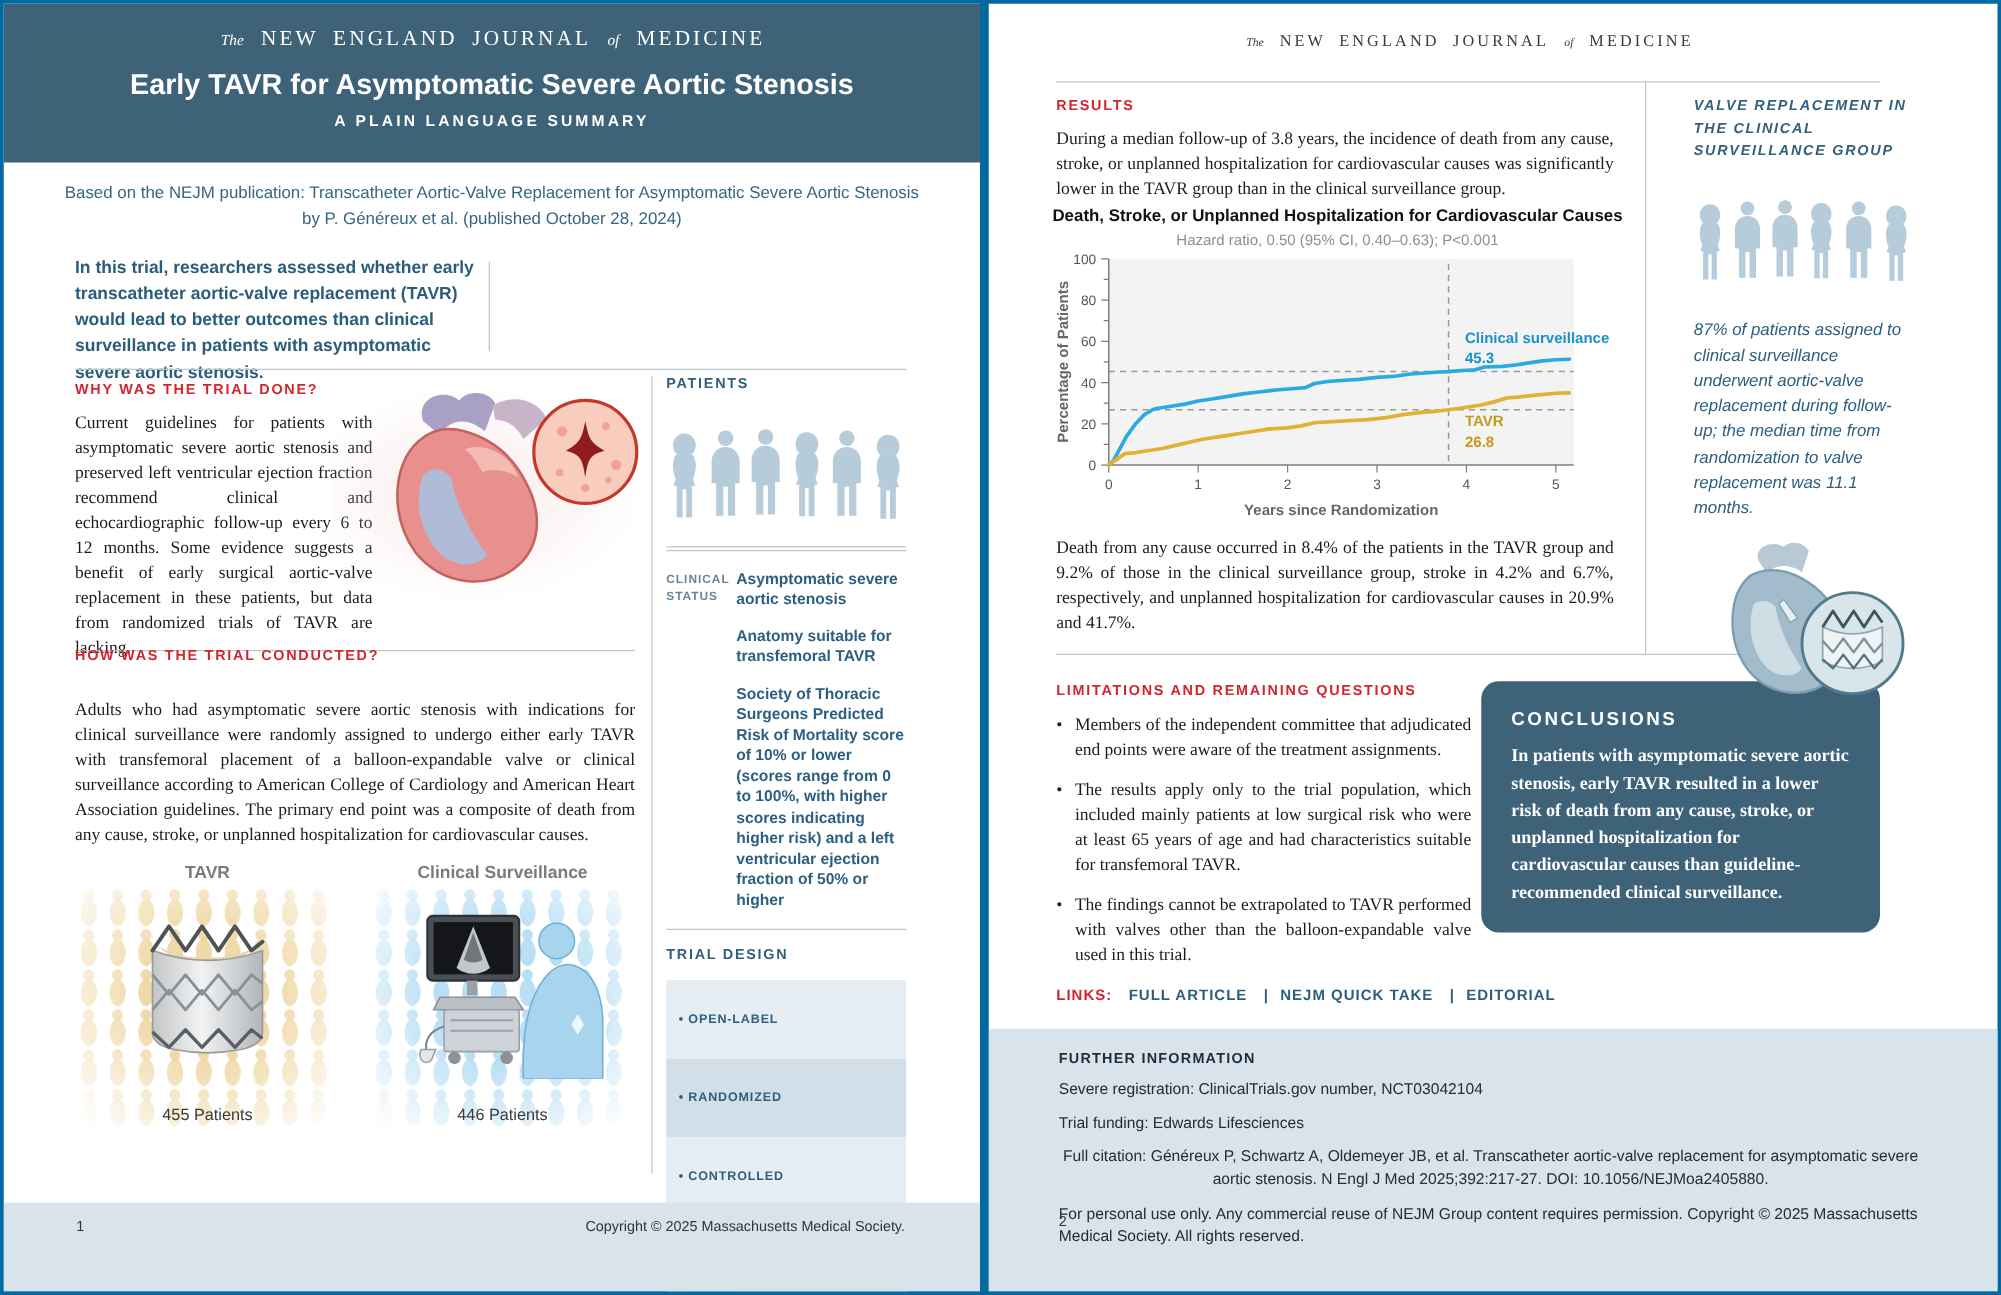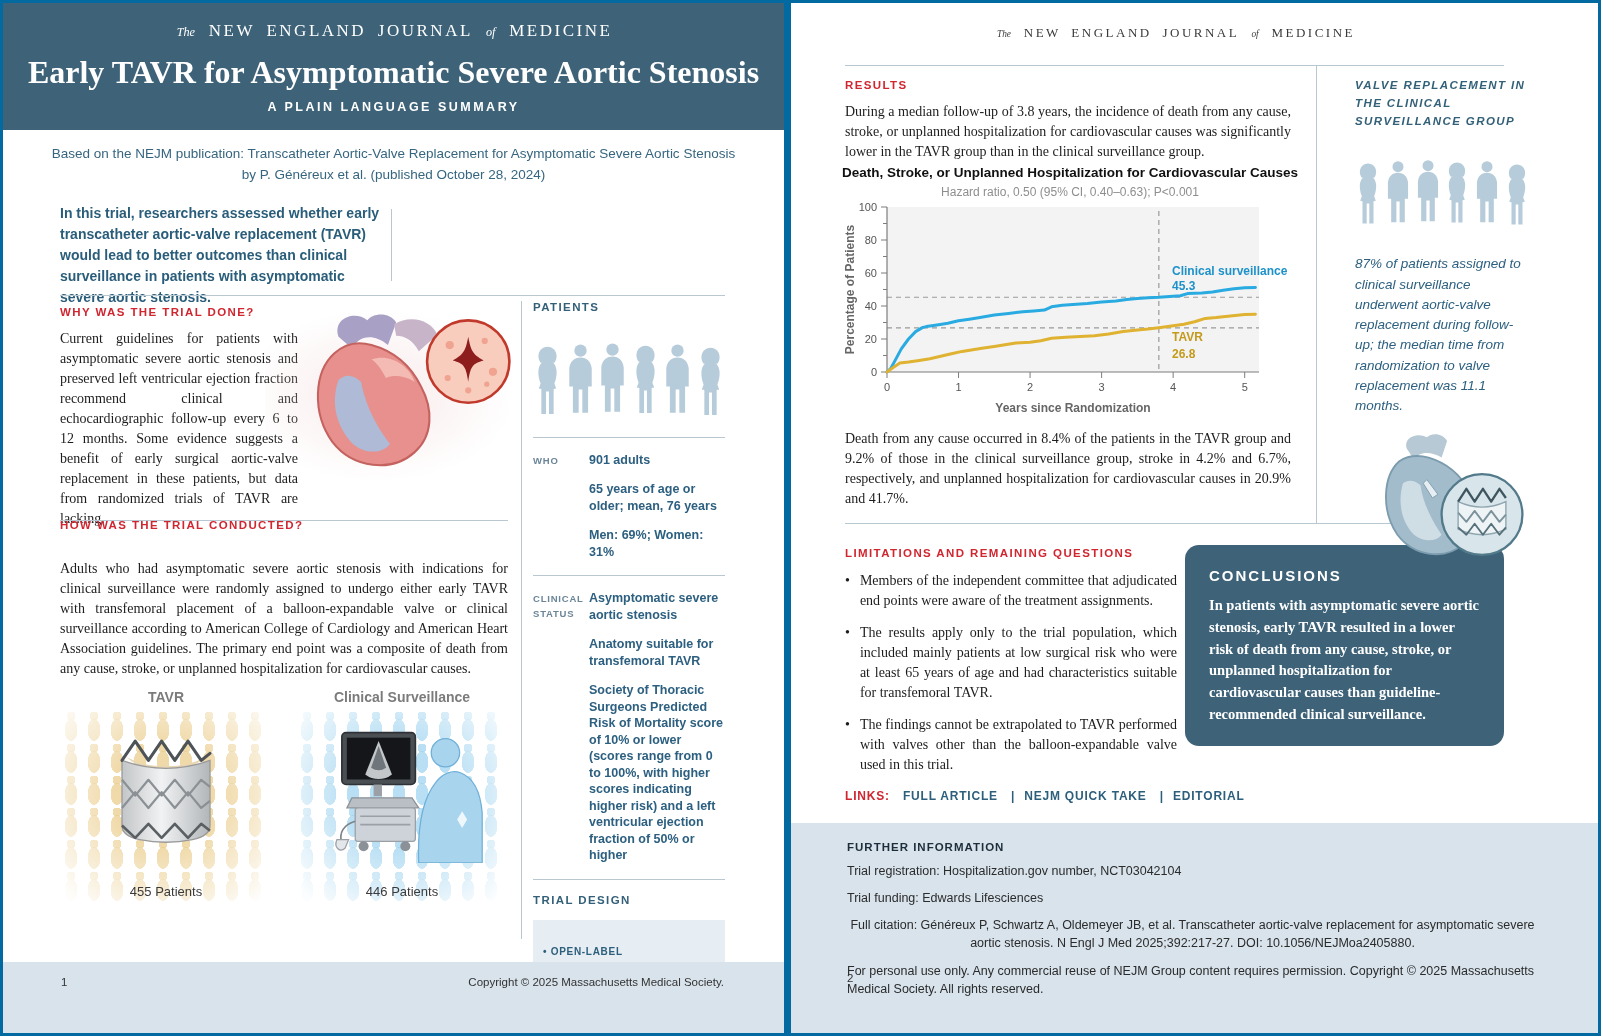--- a/index.html
+++ b/index.html
@@ -12,21 +12,21 @@
   .abs{position:absolute;}
   .rule{position:absolute;background:#b9c7d1;height:1px;}
   .vrule{position:absolute;background:#b9c7d1;width:1px;}
   .red-head{font-size:11.5px;font-weight:bold;letter-spacing:1.4px;color:#d02630;}
   .blue-head{font-size:11.5px;font-weight:bold;letter-spacing:1.4px;color:#336079;line-height:1.55;}
   
   .p1-header{position:absolute;left:0;top:0;width:100%;height:127px;background:#3e6379;text-align:center;color:#fff;}
   .masthead{font-family:"Liberation Serif",serif;letter-spacing:2.5px;word-spacing:5px;}
   .p1-header .masthead{padding-top:18px;font-size:17px;}
   .masthead .mh-small{font-style:italic;letter-spacing:0;font-size:0.72em;margin:0 2px;}
-  .p1-title{margin-top:13px;font-size:32px;font-weight:bold;font-family:Liberation Serif, serif;}
+  .p1-title{margin-top:13px;font-size:23px;font-weight:bold;}
   .p1-subtitle{margin-top:9px;font-size:12.5px;font-weight:bold;letter-spacing:2.5px;}
   .based-on{position:absolute;top:141px;left:0;width:100%;text-align:center;color:#35657f;font-size:13.5px;line-height:1.55;}
   .intro-text{position:absolute;left:57px;top:200px;width:324px;font-size:14px;font-weight:bold;color:#2a5d7a;line-height:1.5;}
   .callout{position:absolute;left:402px;top:202px;width:282px;background:#dbe6ee;border-radius:10px;padding:15px 18px;font-size:13.5px;color:#35657f;line-height:1.55;}
   .callout b{color:#28566f;}
   .body-par{font-size:14px;line-height:1.43;text-align:justify;}
   
   .arms{position:absolute;left:57px;top:686px;width:448px;display:flex;justify-content:space-between;}
   .arm{width:212px;text-align:center;}
   .arm-label{font-size:14px;font-weight:bold;color:#7b7b7b;margin-bottom:4px;}
@@ -201,28 +201,20 @@
             <use href="#fig-f"></use>
           </svg>
         <svg class="person" viewBox="0 0 40 100" width="29" height="94">
             <use href="#fig-m"></use>
           </svg>
         <svg class="person" viewBox="0 0 40 100" width="29" height="88">
             <use href="#fig-f"></use>
           </svg>
       </div>
       <div class="rule" style="position:static;margin-top:10px;"></div>
-      <div class="sb-grid">
-        <div class="sb-label">WHO</div>
-        <div class="sb-vals">
-          <div>901 adults</div>
-          <div>65 years of age or older; mean, 76 years</div>
-          <div>Men: 69%; Women: 31%</div>
-        </div>
-      </div>
       <div class="rule" style="position:static;margin-top:2px;"></div>
       <div class="sb-grid">
         <div class="sb-label">CLINICAL STATUS</div>
         <div class="sb-vals">
           <div>Asymptomatic severe aortic stenosis</div>
           <div>Anatomy suitable for transfemoral TAVR</div>
           <div>Society of Thoracic Surgeons Predicted Risk of Mortality score of 10% or lower (scores range from 0 to 100%, with higher scores indicating higher risk) and a left ventricular ejection fraction of 50% or higher</div>
         </div>
       </div>
       <div class="rule" style="position:static;margin-top:2px;"></div>
@@ -364,20 +356,20 @@
         <circle cx="138" cy="92" r="44" fill="#d8e5ea" stroke="#527a8a" stroke-width="2.5"></circle>
         <path d="M112 78 L112 108 Q138 120 164 108 L164 78 Q138 90 112 78 Z" fill="#eef3f5" stroke="#8fa6b0" stroke-width="1.5"></path>
         <polyline points="112,78 121,64 130,78 139,64 148,78 157,64 164,74" fill="none" stroke="#3f5660" stroke-width="2.5" stroke-linejoin="round"></polyline>
         <polyline points="112,90 121,100 130,88 139,100 148,88 157,100 164,92" fill="none" stroke="#7b929c" stroke-width="2" stroke-linejoin="round"></polyline>
         <polyline points="112,106 121,114 130,102 139,114 148,102 157,114 164,106" fill="none" stroke="#55707a" stroke-width="2" stroke-linejoin="round"></polyline>
       </svg>
     </div>
 
     <div class="further">
       <div class="further-head">FURTHER INFORMATION</div>
-      <div class="further-line">Trial registration: Hospitalization.gov number, NCT03042104</div>
+      <div class="further-line">Severe registration: ClinicalTrials.gov number, NCT03042104</div>
       <div class="further-line">Trial funding: Edwards Lifesciences</div>
       <div class="further-line" style="max-width:700px;text-align:center;">Full citation: Généreux P, Schwartz A, Oldemeyer JB, et al. Transcatheter aortic-valve replacement for asymptomatic severe aortic stenosis. N Engl J Med 2025;392:217-27. DOI: 10.1056/NEJMoa2405880.</div>
       <div class="further-line" style="max-width:700px;">For personal use only. Any commercial reuse of NEJM Group content requires permission. Copyright © 2025 Massachusetts Medical Society. All rights reserved.</div>
     </div>
     <span class="pgnum abs" style="left:56px;top:969px;">2</span>
   </div>
 </div>
 
 </body></html>

